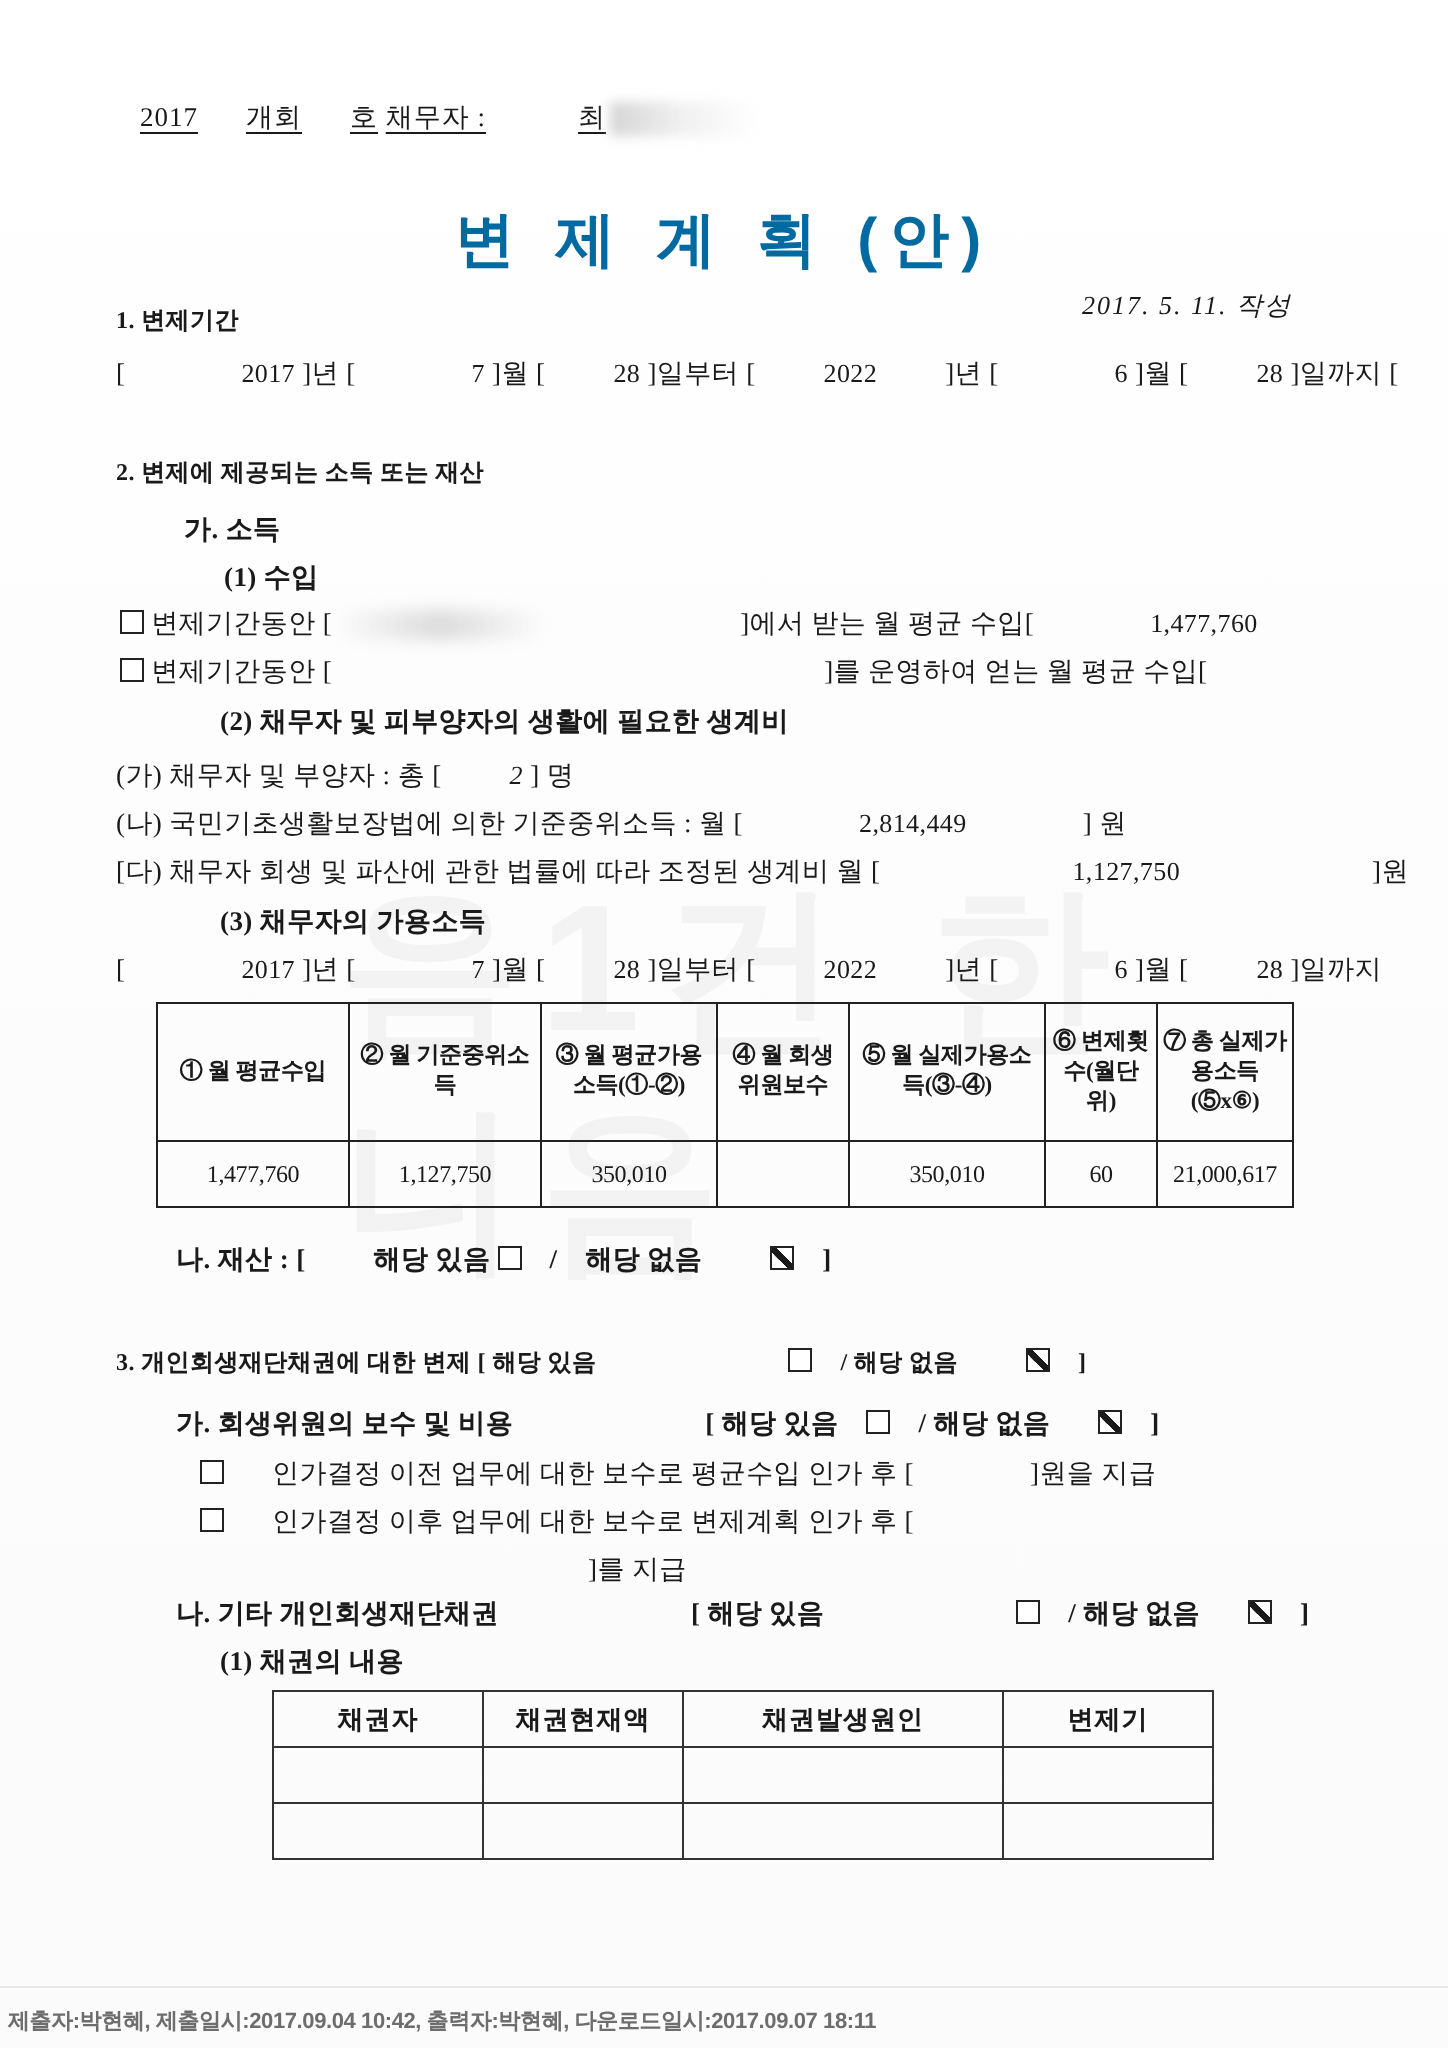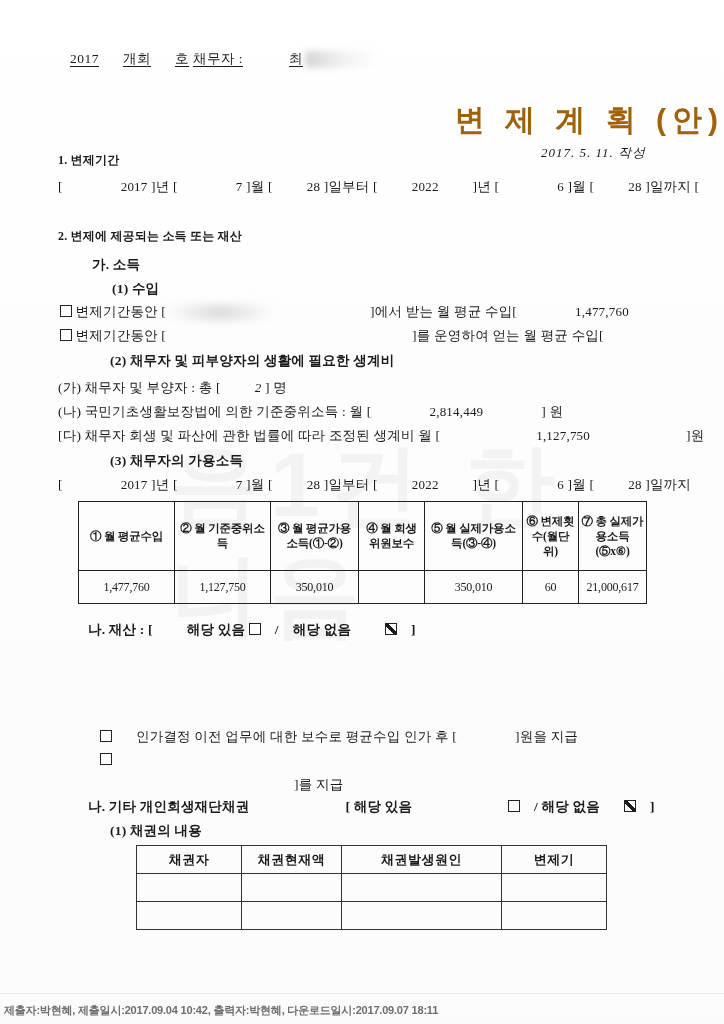--- a/index.html
+++ b/index.html
@@ -85,26 +85,26 @@
     filter: blur(4px);
     vertical-align: middle;
   }
 
   
   .doc-title {
     position: absolute;
     top: 100px;
     left: 0;
     width: 724px;
-    text-align: right;
+    text-align: center;
     font-family: "Liberation Sans", sans-serif;
     font-size: 30px;
     font-weight: 700;
     letter-spacing: 6px;
-    color: #a16207;
+    color: #0369a1;
   }
   .doc-date {
     position: absolute;
     top: 144px;
     right: 78px;
     font-size: 13px;
     font-style: italic;
     font-weight: 400;
     letter-spacing: 1px;
     white-space: nowrap;
@@ -319,28 +319,34 @@
         <td>60</td>
         <td>21,000,617</td>
       </tr>
     </tbody>
   </table>
 
   <div class="row sub-head" style="left:88px; top:621px;">
     <span>나. 재산 :   [</span><span class="blank-sm"></span><span>해당 있음</span> <span class="cb"></span><span class="sp-sm"></span><span>/</span><span class="sp-sm"></span><span>해당 없음</span><span class="blank-sm"></span><span class="cb checked"></span><span class="sp-sm"></span><span>]</span>
   </div>
 
-
+  <div class="row sect-head" style="left:58px; top:673px;">
+    <span>3. 개인회생재단채권에 대한 변제 [ 해당 있음</span><span class="blank-lg"></span><span class="cb"></span><span class="sp-sm"></span><span>/ 해당 없음</span><span class="blank-sm"></span><span class="cb checked"></span><span class="sp-sm"></span><span>]</span>
+  </div>
+
+  <div class="row sub-head" style="left:88px; top:703px;">
+    <span>가. 회생위원의 보수 및 비용</span><span class="blank-lg"></span><span>[ 해당 있음</span><span class="sp-sm"></span><span class="cb"></span><span class="sp-sm"></span><span>/ 해당 없음</span><span class="sp-md"></span><span class="cb checked"></span><span class="sp-sm"></span><span>]</span>
+  </div>
 
   <div class="row" style="left:100px; top:728px;">
     <span class="cb"></span><span class="sp-md"></span><span>인가결정 이전 업무에 대한 보수로 평균수입 인가 후 [</span><span class="blank-md"></span><span>]원을 지급</span>
   </div>
 
   <div class="row" style="left:100px; top:752px;">
-    <span class="cb"></span><span class="sp-md"></span>
+    <span class="cb"></span><span class="sp-md"></span><span>인가결정 이후 업무에 대한 보수로 변제계획 인가 후 [</span>
   </div>
   <div class="row" style="left:282px; top:776px;margin-left:12px;">]를 지급</div>
 
   <div class="row sub-head" style="left:88px; top:798px;">
     <span>나. 기타 개인회생재단채권</span><span class="blank-lg"></span><span>[ 해당 있음</span><span class="blank-lg"></span><span class="cb"></span><span class="sp-sm"></span><span>/ 해당 없음</span><span class="sp-md"></span><span class="cb checked"></span><span class="sp-sm"></span><span>]</span>
   </div>
 
   <div class="row sub-head" style="left:110px; top:822px;">(1) 채권의 내용</div>
 
   <table class="claims-table">

